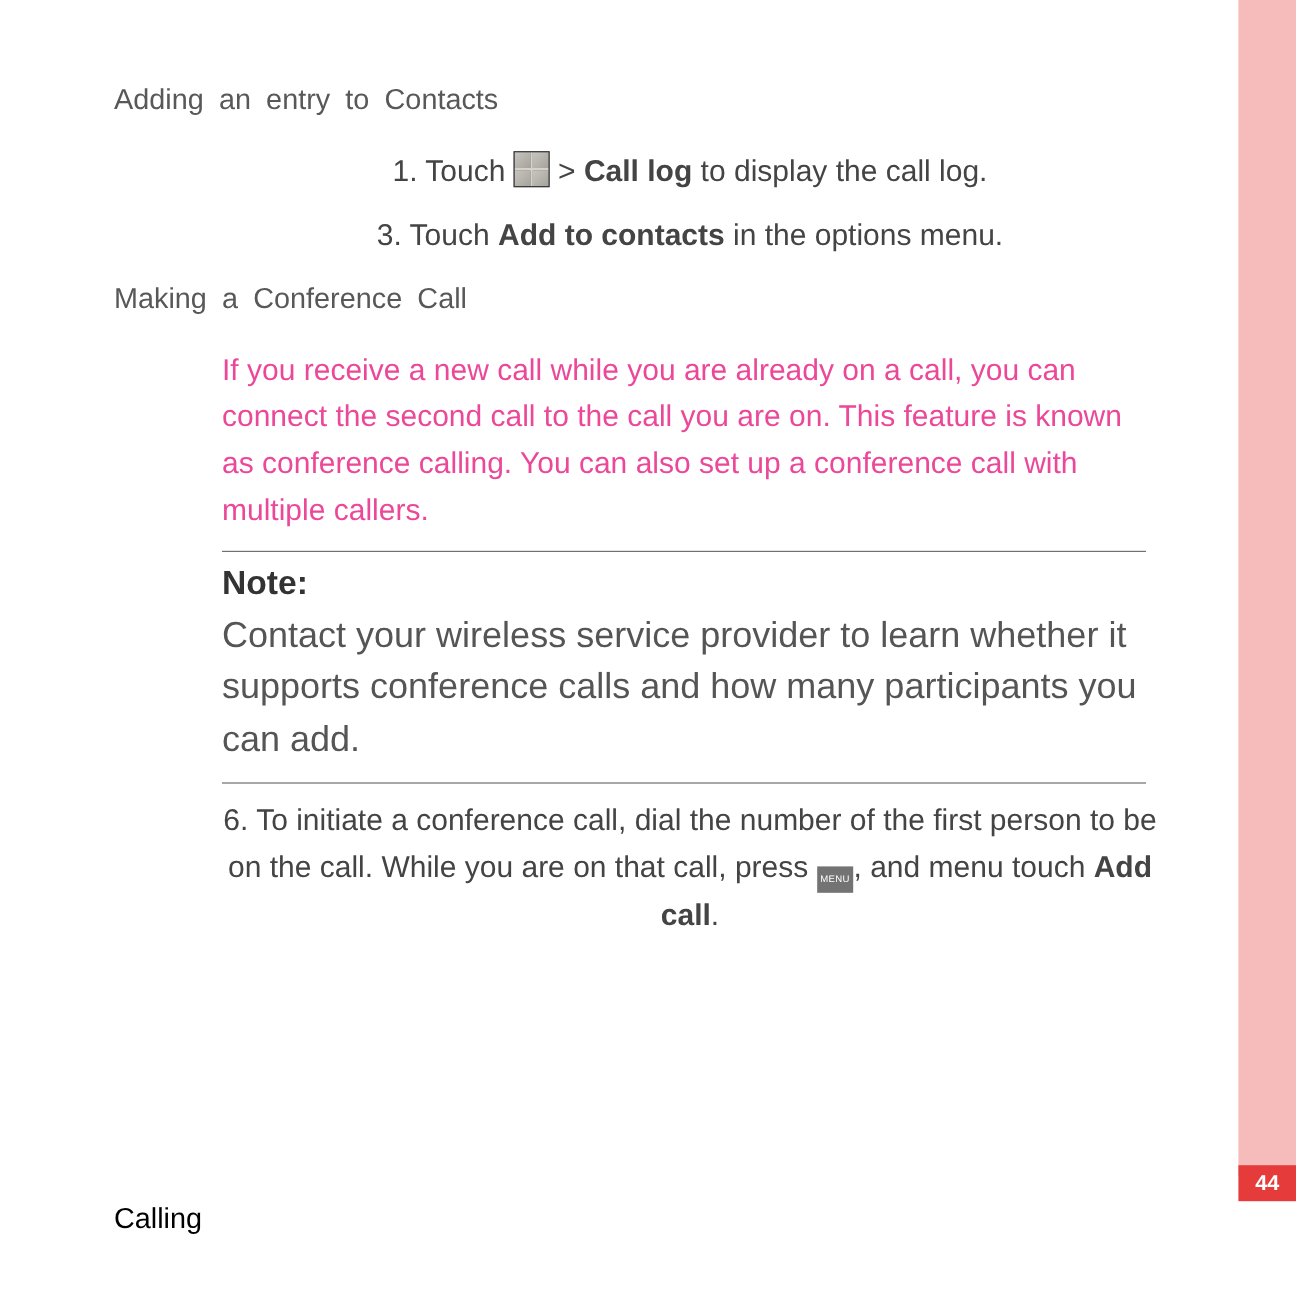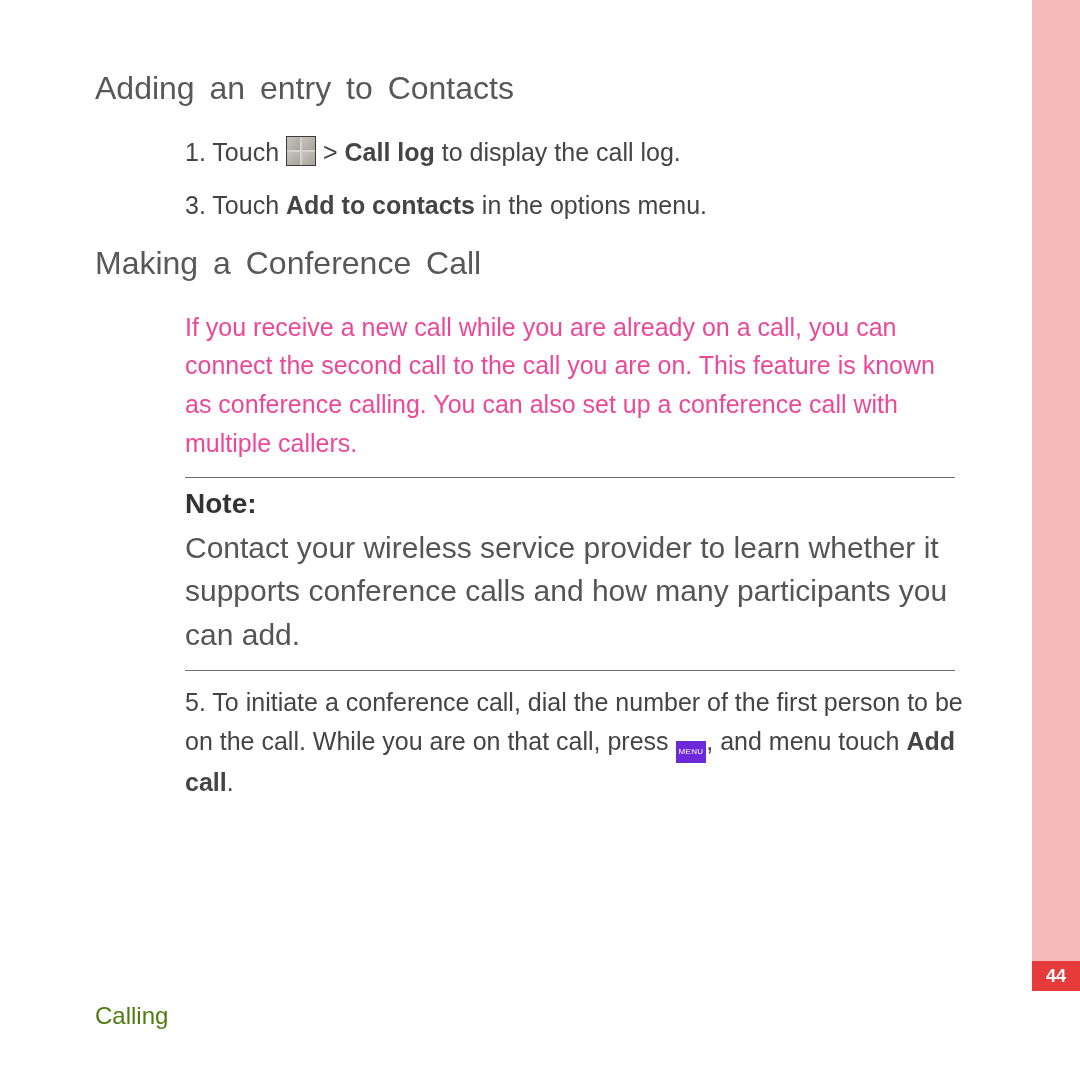--- a/index.html
+++ b/index.html
@@ -24,40 +24,41 @@
   }
 
   .content {
     position: absolute;
     top: 70px;
     left: 95px;
     width: 870px;
   }
 
   h2.section {
-    font-size: 32px;
+    font-size: 24px;
     font-weight: 400;
     color: #585858;
     margin: 0 0 26px 0;
     word-spacing: 6px;
   }
 
   h1.main {
     font-size: 41px;
     font-weight: 400;
     color: #585858;
     margin: 30px 0 10px 0;
   }
 
   .steps {
     margin: 0 0 20px 0;
     padding-left: 90px;
     font-size: 25px;
     line-height: 1.55;
     color: #444;
+    text-align: center;
   }
 
   .steps p {
     margin: 6px 0 14px 0;
   }
 
   .body-para {
     margin: 14px 0 14px 90px;
     font-size: 25px;
     line-height: 1.55;
@@ -87,21 +88,21 @@
     width: 13px; height: 13px;
     background: linear-gradient(135deg, #c8c5bf, #a6a39c);
   }
   .icon-grid .q1 { left: 0; top: 0; }
   .icon-grid .q2 { right: 0; top: 0; }
   .icon-grid .q3 { left: 0; bottom: 0; }
   .icon-grid .q4 { right: 0; bottom: 0; }
 
   .icon-menu {
     display: inline-block;
-    background: #6d28d9;
+    background: #737373;
     color: #fff;
     font-size: 8px;
     letter-spacing: 0.3px;
     padding: 7px 3px;
     vertical-align: -4px;
     line-height: 1;
   }
 
   .note-box {
     margin: 10px 0 12px 90px;
@@ -121,27 +122,27 @@
     line-height: 1.45;
     color: #555;
     margin: 0;
   }
 
   .footer-chapter {
     position: absolute;
     left: 95px;
     bottom: 50px;
     font-size: 24px;
-    color: #4d7c0f;
+    color: #000000;
   }
 
   .page-badge {
     position: absolute;
     right: 0;
-    bottom: 89px;
+    bottom: 79px;
     width: 48px;
     height: 30px;
     background: #e63b3b;
     color: #fff;
     font-size: 18px;
     font-weight: 700;
     text-align: center;
     line-height: 30px;
   }
 </style>
@@ -168,20 +169,20 @@
 
   <p class="body-para">If you receive a new call while you are already on a call, you can connect the second call to the call you are on. This feature is known as conference calling. You can also set up a conference call with multiple callers.</p>
 
   <div class="note-box">
     <p class="note-label">Note:</p>
     <p class="note-text">Contact your wireless service provider to learn whether it supports conference calls and how many participants you can add.</p>
   </div>
 
   <div class="steps">
     <p>
-      <span>5. To initiate a conference call, dial the number of the first person to be on the call. While you are on that call, press </span><span class="icon-menu">MENU</span><span>, and menu touch </span><span class="bold">Add call</span><span>.</span>
+      <span>6. To initiate a conference call, dial the number of the first person to be on the call. While you are on that call, press </span><span class="icon-menu">MENU</span><span>, and menu touch </span><span class="bold">Add call</span><span>.</span>
     </p>
   </div>
 
 </div>
 
 <div class="footer-chapter">Calling</div>
 <div class="page-badge">44</div>
 
 </body></html>

